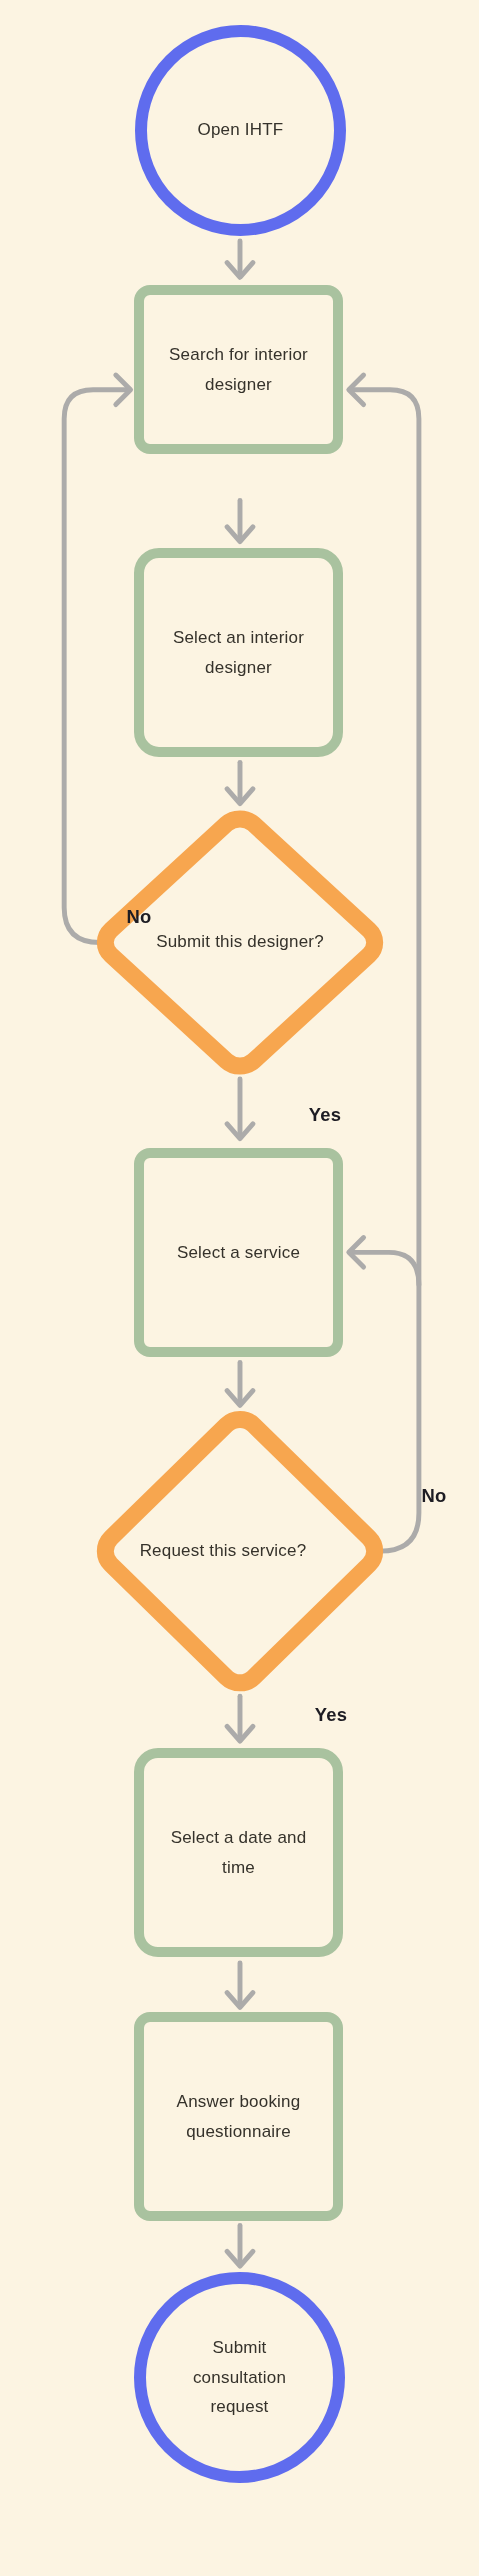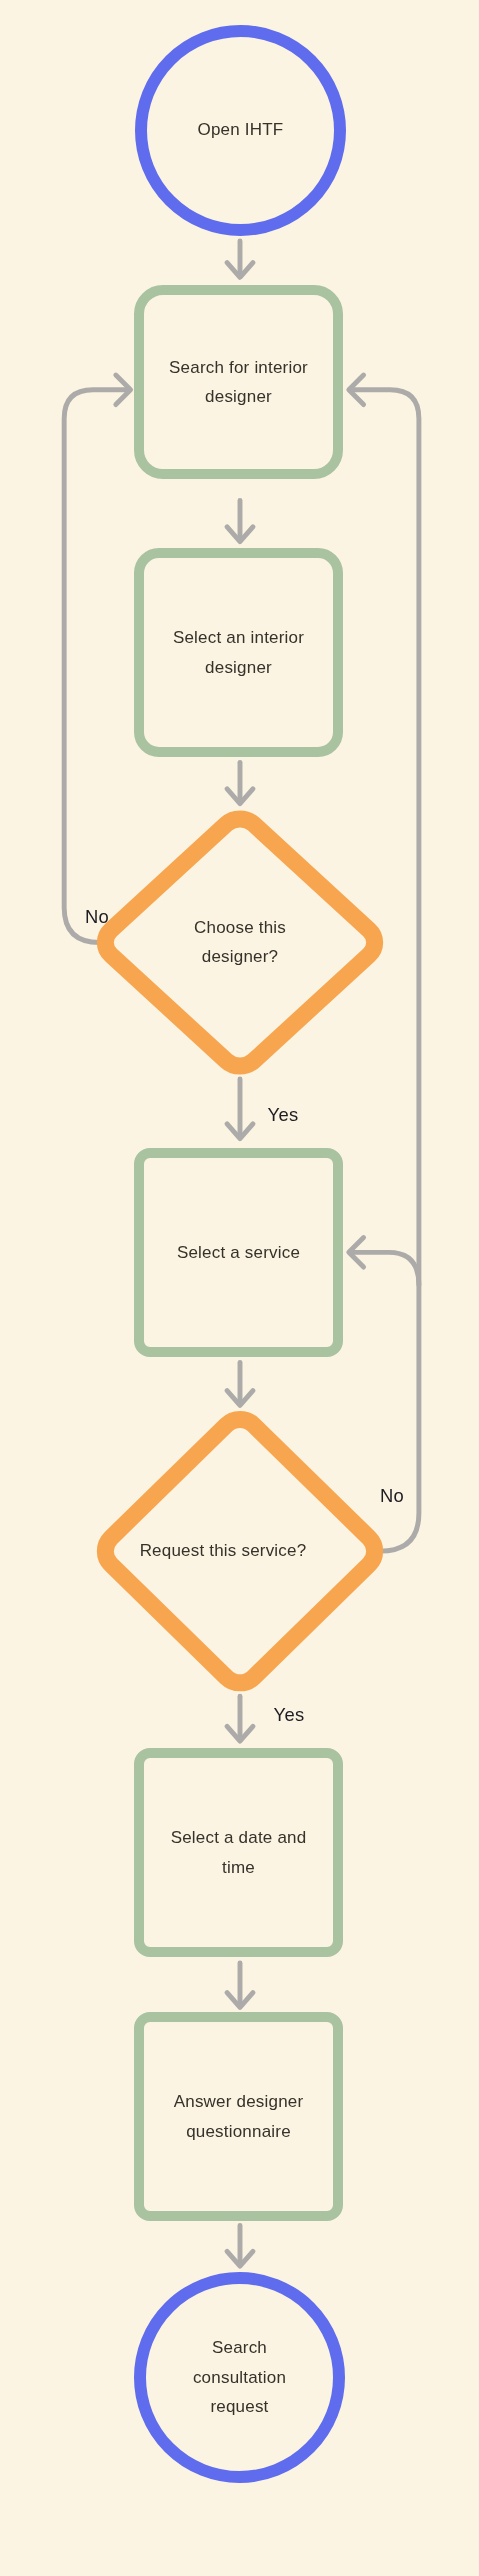--- a/index.html
+++ b/index.html
@@ -36,22 +36,23 @@
   .node-label{
     display:inline-block;
     font-size:17px;line-height:29.5px;color:var(--text);
     letter-spacing:0.2px;font-weight:500;
   }
   .circle-node .node-label{width:129px;}
   .rect-node .node-label{width:170px;}
   .diamond-label .node-label{width:172px;}
   .edge-label{
     position:absolute;transform:translate(-50%,-50%);
-    font-size:18.4px;color:var(--label);letter-spacing:0.3px;font-weight:400;
+    font-size:18.4px;color:var(--label);letter-spacing:0.3px;font-weight:700;
     white-space:nowrap;
+    margin-left:42px;
   }
 </style>
 </head>
 <body>
 
 <div class="canvas">
 
   <svg class="connector-layer" viewBox="0 0 780 4190" xmlns="http://www.w3.org/2000/svg">
 
     <g>
@@ -103,50 +104,50 @@
     </g>
 
     <rect class="diamond" x="-157" y="-157" width="314" height="314" rx="30" transform="translate(390 1533) scale(1.045 0.959) rotate(45)" vector-effect="non-scaling-stroke"></rect>
     <rect class="diamond" x="-157" y="-157" width="314" height="314" rx="30" transform="translate(390 2523) scale(1.045 1.022) rotate(45)" vector-effect="non-scaling-stroke"></rect>
   </svg>
 
   <div class="node circle-node" style="left:135px;top:24.6px;">
     <span class="node-label">Open IHTF</span>
   </div>
 
-  <div class="node rect-node" style="left:134px;top:285px;height:194px;border-radius:29px;">
+  <div class="node rect-node" style="left:134px;top:285px;height:169px;">
     <span class="node-label">Search for interior designer</span>
   </div>
 
   <div class="node rect-node" style="left:134px;top:548px;border-radius:25px;">
     <span class="node-label">Select an interior designer</span>
   </div>
 
   <div class="diamond-label" style="left:154px;top:883px;width:172px;height:118px;">
-    <span class="node-label">Choose this designer?</span>
+    <span class="node-label">Submit this designer?</span>
   </div>
 
   <div class="node rect-node" style="left:134px;top:1148px;">
     <span class="node-label">Select a service</span>
   </div>
 
   <div class="diamond-label" style="left:137px;top:1492px;width:172px;height:118px;">
     <span class="node-label">Request this service?</span>
   </div>
 
-  <div class="node rect-node" style="left:134px;top:1748px;">
+  <div class="node rect-node" style="left:134px;top:1748px;border-radius:24px;">
     <span class="node-label">Select a date and time</span>
   </div>
 
   <div class="node rect-node" style="left:134px;top:2012px;">
-    <span class="node-label">Answer designer questionnaire</span>
+    <span class="node-label">Answer booking questionnaire</span>
   </div>
 
   <div class="node circle-node" style="left:134px;top:2272px;">
-    <span class="node-label">Search consultation request</span>
+    <span class="node-label">Submit consultation request</span>
   </div>
 
   <span class="edge-label" style="left:97px;top:917px;">No</span>
   <span class="edge-label" style="left:283px;top:1115px;">Yes</span>
   <span class="edge-label" style="left:392px;top:1496px;">No</span>
   <span class="edge-label" style="left:289px;top:1715px;">Yes</span>
 
 </div>
 
 

